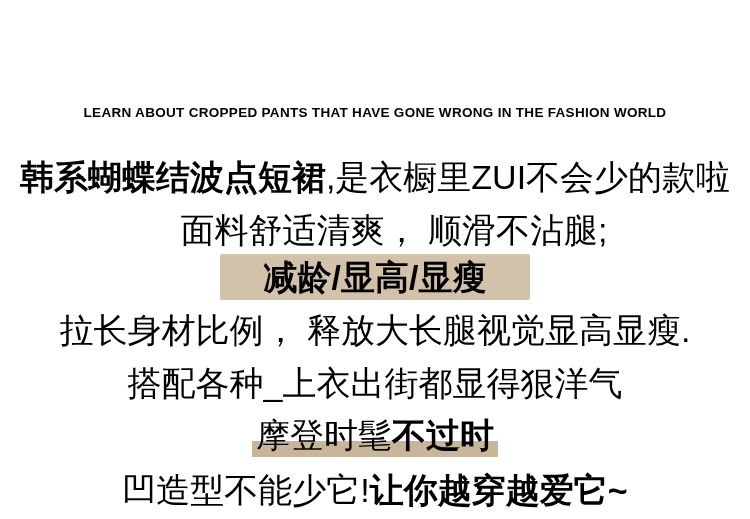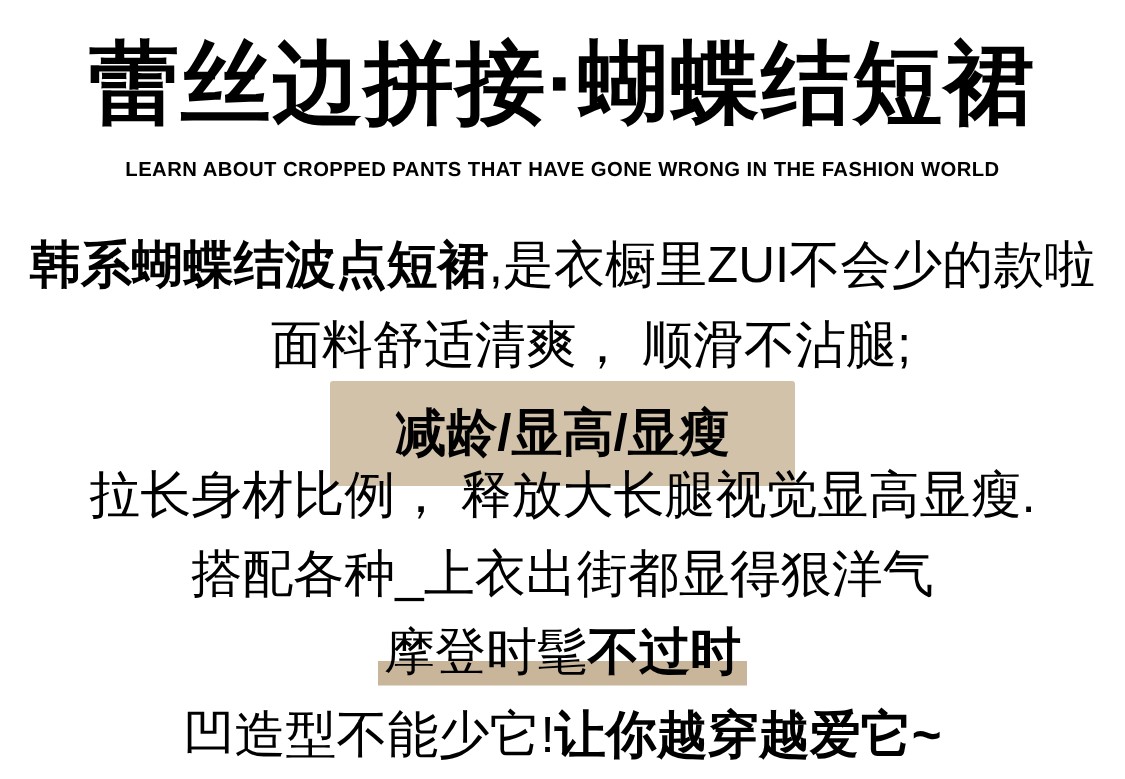--- a/index.html
+++ b/index.html
@@ -54,37 +54,36 @@
   .tail-bold {
     font-weight: 900;
   }
   .badge-row {
     top: 254px;
   }
   .badge {
     display: inline-block;
     height: 46px;
     line-height: 46px;
-    padding: 12px 44px;
+    padding: 0 44px;
     border-radius: 2px;
     background: var(--badge-bg, #d2c2a9);
     font-size: 34px;
     font-weight: 900;
   }
   .highlighted {
     padding: 0 4px 3px 4px;
     background: linear-gradient(to bottom, transparent 60%, var(--highlight-bg, #c9b69a) 60%);
   }
 </style>
 </head>
 <body>
 
 <div class="canvas">
 
-  <div class="row page-title">蕾丝边拼接·蝴蝶结短裙</div>
 
   <div class="row subtitle">LEARN ABOUT CROPPED PANTS THAT HAVE GONE WRONG IN THE FASHION WORLD</div>
 
   <div class="row body-line line1">
     <span class="lead-bold">韩系蝴蝶结波点短裙</span><span>,是衣橱里ZUI不会少的款啦</span>
   </div>
 
   <div class="row body-line line2">面料舒适清爽， 顺滑不沾腿;</div>
 
   <div class="row badge-row">

